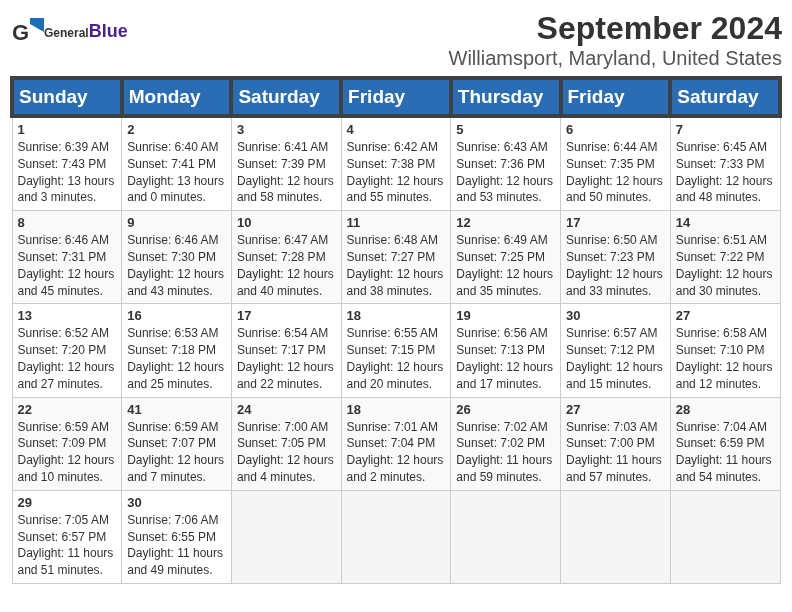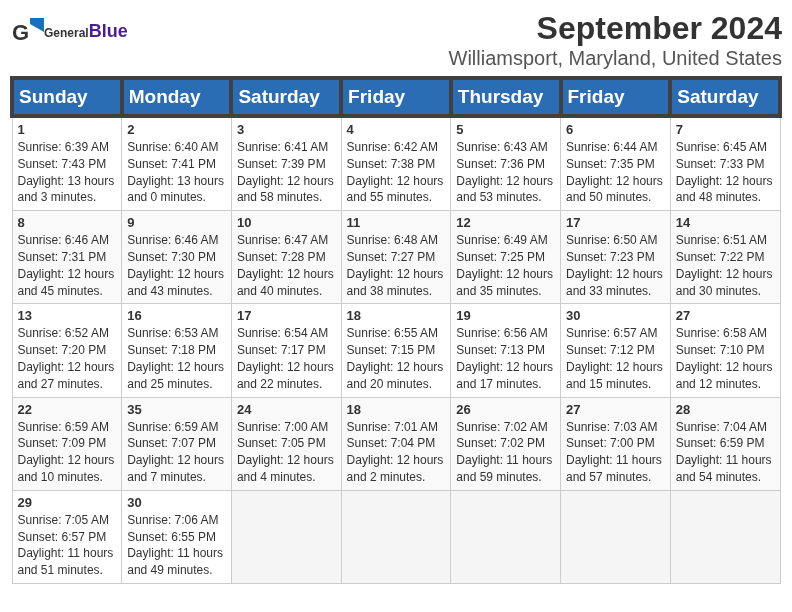--- a/index.html
+++ b/index.html
@@ -200,21 +200,21 @@
           <span class="day-num">27</span>
           <div class="day-info">Sunrise: 6:58 AM<br>Sunset: 7:10 PM<br>Daylight: 12 hours<br>and 12 minutes.</div>
         </td>
       </tr>
       <tr>
         <td>
           <span class="day-num">22</span>
           <div class="day-info">Sunrise: 6:59 AM<br>Sunset: 7:09 PM<br>Daylight: 12 hours<br>and 10 minutes.</div>
         </td>
         <td>
-          <span class="day-num">35</span>
+          <span class="day-num">41</span>
           <div class="day-info">Sunrise: 6:59 AM<br>Sunset: 7:07 PM<br>Daylight: 12 hours<br>and 7 minutes.</div>
         </td>
         <td>
           <span class="day-num">24</span>
           <div class="day-info">Sunrise: 7:00 AM<br>Sunset: 7:05 PM<br>Daylight: 12 hours<br>and 4 minutes.</div>
         </td>
         <td>
           <span class="day-num">18</span>
           <div class="day-info">Sunrise: 7:01 AM<br>Sunset: 7:04 PM<br>Daylight: 12 hours<br>and 2 minutes.</div>
         </td>

